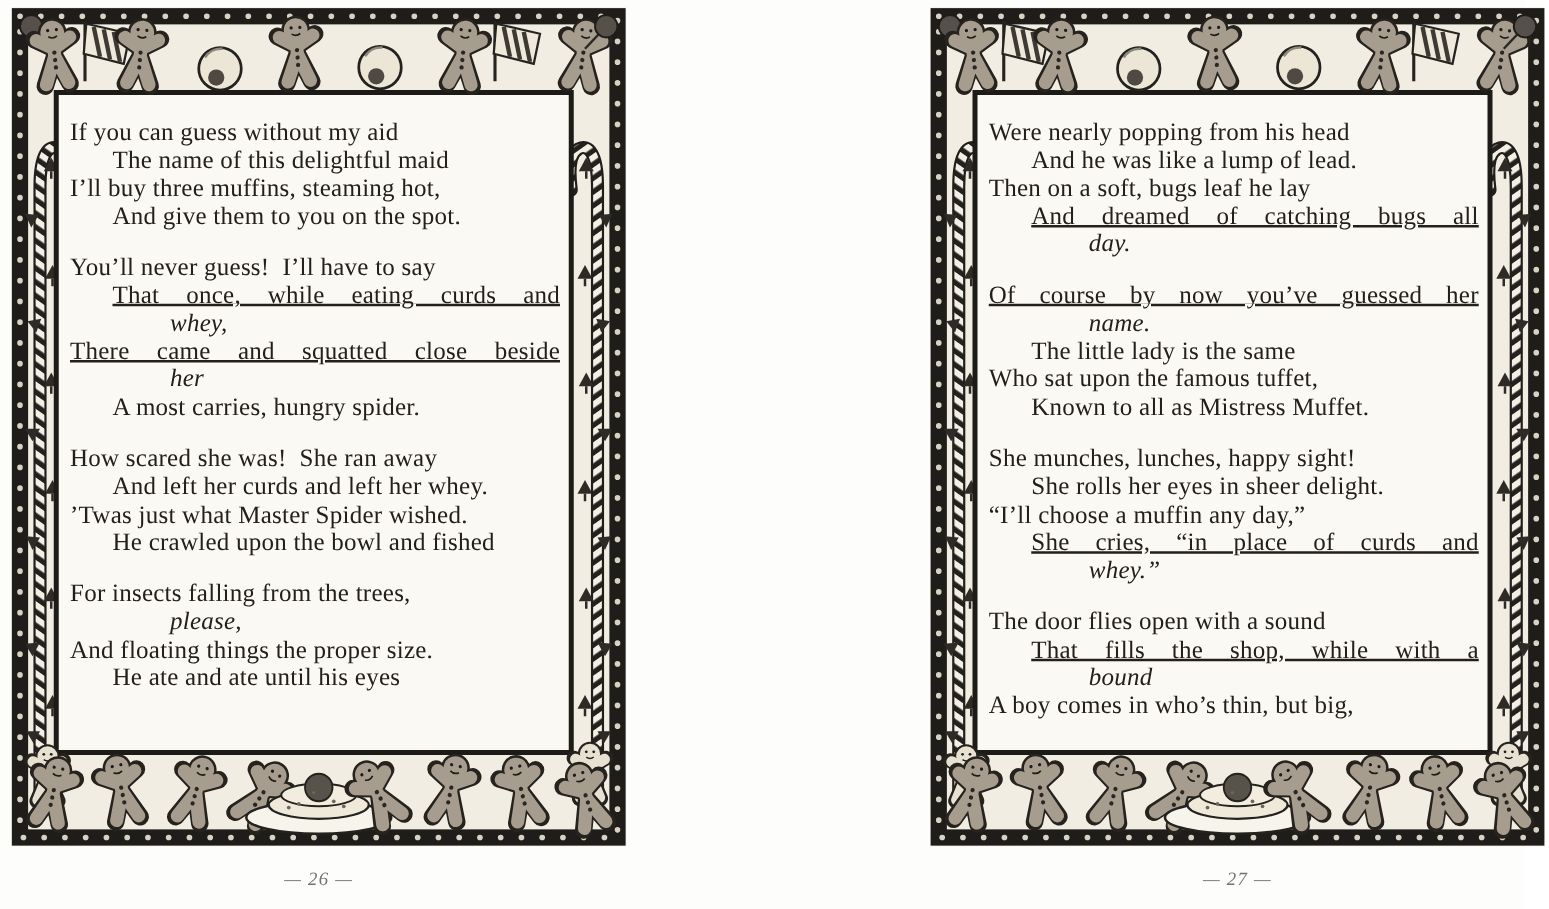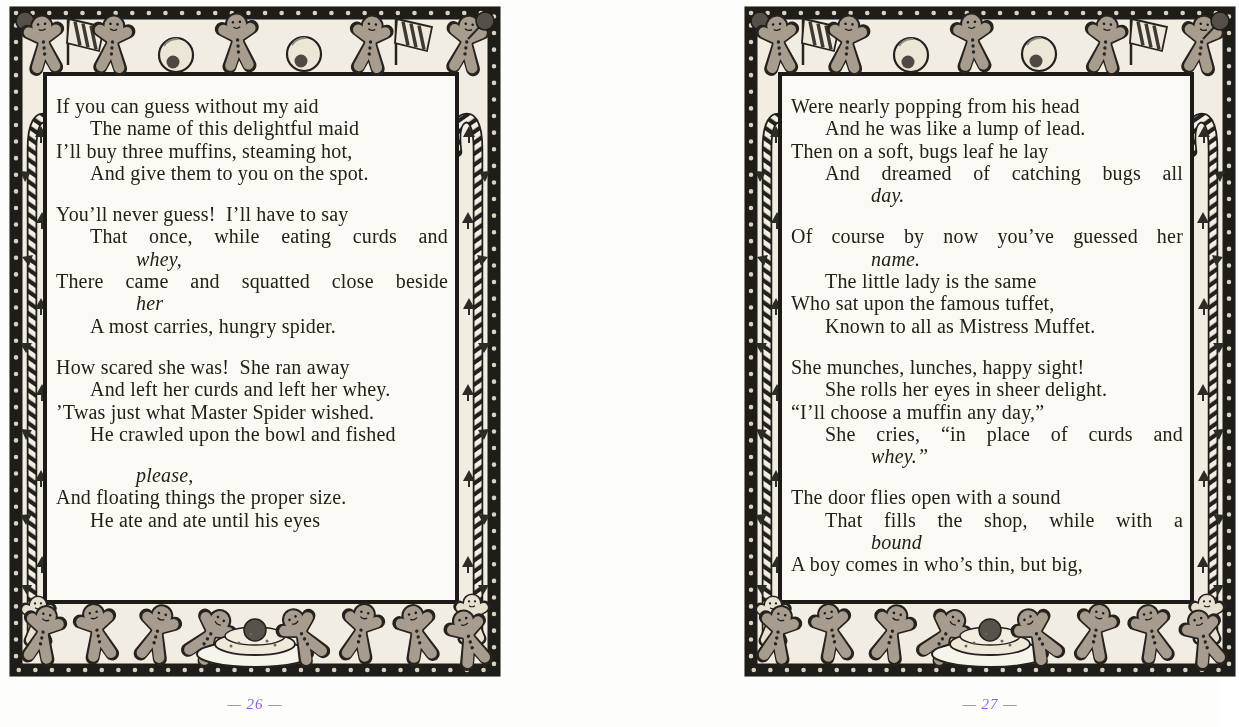--- a/index.html
+++ b/index.html
@@ -11,24 +11,24 @@
   .art{position:absolute;left:0;top:0;width:494px;height:673px;display:block;}
   .panel{
     position:absolute;left:37px;top:69px;width:412px;height:528px;
     box-sizing:border-box;padding:21px 9px 0 11px;
     font-size:20px;line-height:22.3px;letter-spacing:.2px;color:#242019;
   }
   .stanza{margin:0 0 19px 0;}
   .ln{min-height:22px;}
   .i1{padding-left:34px;}
   .i2{padding-left:80px;font-style:italic;}
-  .j{text-align:justify;text-align-last:justify;}
+  .j{text-align:justify;text-align-last:justify;text-decoration:underline;}
   .pagenum{
     position:absolute;top:691px;left:0;width:494px;text-align:center;
-    font-style:italic;font-size:15px;color:#8b5cf6;letter-spacing:1px;
+    font-style:italic;font-size:15px;color:#737373;letter-spacing:1px;
   }
 </style>
 </head>
 <body>
 
 <svg width="0" height="0" style="position:absolute" aria-hidden="true">
   <defs>
     <pattern id="canestripes" width="9" height="9" patternUnits="userSpaceOnUse" patternTransform="rotate(-55)">
       <rect width="9" height="9" fill="#f3efe5"></rect>
       <rect width="4.2" height="9" fill="#23211d"></rect>
@@ -152,20 +152,21 @@
         <div class="ln i2">her</div>
         <div class="ln i1">A most carries, hungry spider.</div>
       </div>
       <div class="stanza">
         <div class="ln">How scared she was!&nbsp; She ran away</div>
         <div class="ln i1">And left her curds and left her whey.</div>
         <div class="ln">’Twas just what Master Spider wished.</div>
         <div class="ln i1">He crawled upon the bowl and fished</div>
       </div>
       <div class="stanza">
+        <div class="ln">For insects falling from the trees,</div>
         <div class="ln i2">please,</div>
         <div class="ln">And floating things the proper size.</div>
         <div class="ln i1">He ate and ate until his eyes</div>
       </div>
     </div>
     <div class="pagenum">— 26 —</div>
   </section>
 
   <section class="page right">
     <svg class="art" viewBox="0 0 494 673">

